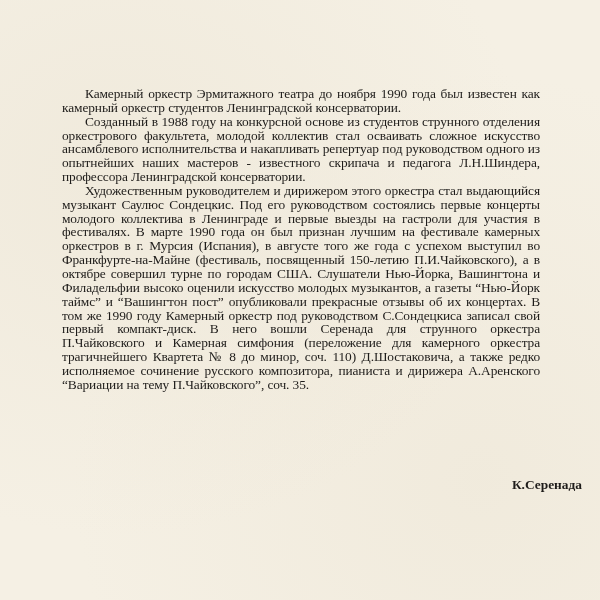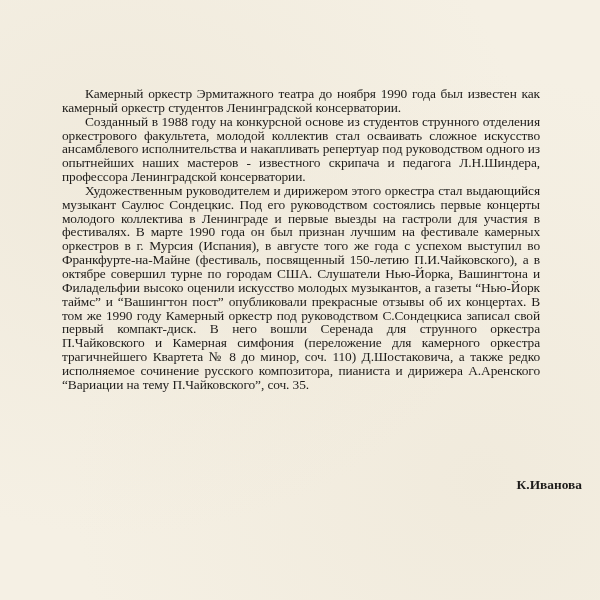--- a/index.html
+++ b/index.html
@@ -50,14 +50,14 @@
   </style>
 </head>
 <body>
 
 <div class="page">
   <div class="text-block">
     <p>Камерный оркестр Эрмитажного театра до ноября 1990 года был известен как камерный оркестр студентов Ленинградской консерватории.</p>
     <p>Созданный в 1988 году на конкурсной основе из студентов струнного отделения оркестрового факультета, молодой коллектив стал осваивать сложное искусство ансамблевого исполнительства и накапливать репертуар под руководством одного из опытнейших наших мастеров - известного скрипача и педагога Л.Н.Шиндера, профессора Ленинградской консерватории.</p>
     <p>Художественным руководителем и дирижером этого оркестра стал выдающийся музыкант Саулюс Сондецкис. Под его руководством состоялись первые концерты молодого коллектива в Ленинграде и первые выезды на гастроли для участия в фестивалях. В марте 1990 года он был признан лучшим на фестивале камерных оркестров в г. Мурсия (Испания), в августе того же года с успехом выступил во Франкфурте-на-Майне (фестиваль, посвященный 150-летию П.И.Чайковского), а в октябре совершил турне по городам США. Слушатели Нью-Йорка, Вашингтона и Филадельфии высоко оценили искусство молодых музыкантов, а газеты “Нью-Йорк таймс” и “Вашингтон пост” опубликовали прекрасные отзывы об их концертах. В том же 1990 году Камерный оркестр под руководством С.Сондецкиса записал свой первый компакт-диск. В него вошли Серенада для струнного оркестра П.Чайковского и Камерная симфония (переложение для камерного оркестра трагичнейшего Квартета № 8 до минор, соч. 110) Д.Шостаковича, а также редко исполняемое сочинение русского композитора, пианиста и дирижера А.Аренского “Вариации на тему П.Чайковского”, соч. 35.</p>
   </div>
-  <div class="signature">К.Иванова</div>
+  <div class="signature">К.Серенада</div>
 </div>
 
 </body></html>

